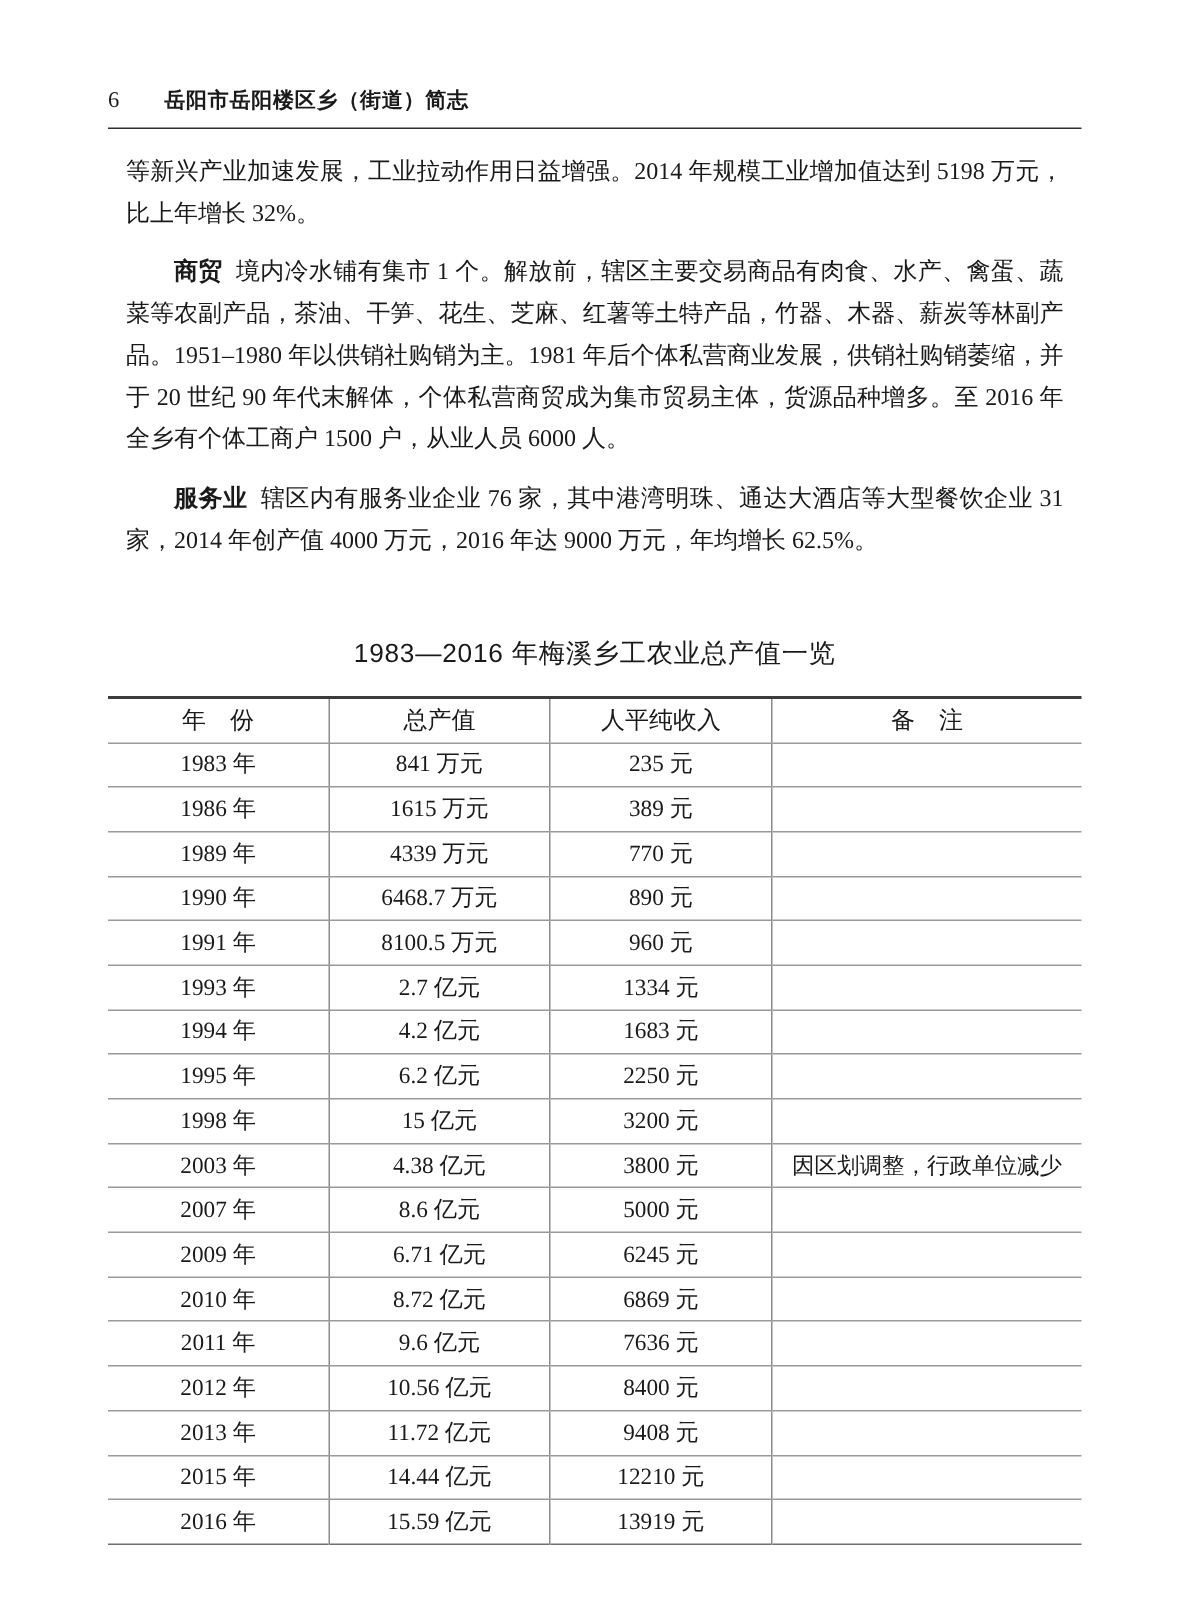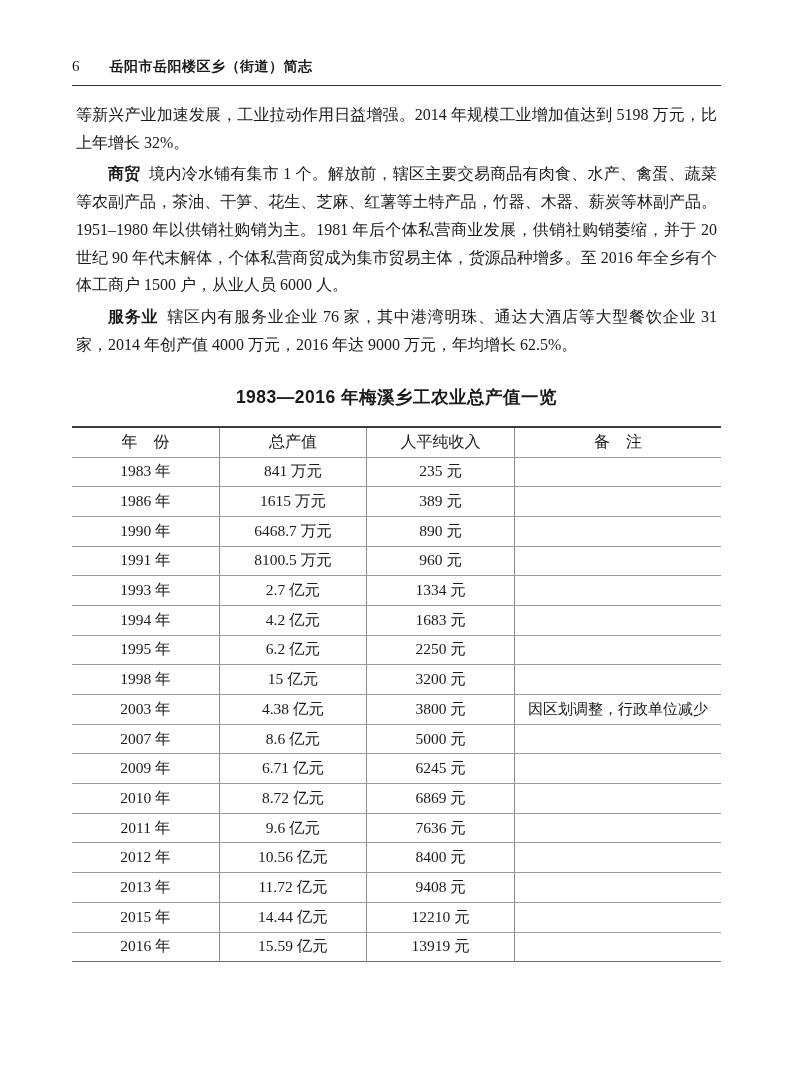--- a/index.html
+++ b/index.html
@@ -35,34 +35,34 @@
     letter-spacing: 0.5px;
   }
   
   .body-text {
     margin-top: 15px;
     font-size: 16px;
     line-height: 27.7px;
     text-align: justify;
     text-justify: inter-ideograph;
   }
-  .body-text p { margin: 4px; }
+  .body-text p { margin: 12px; }
   .body-text p.indent { text-indent: 2em; }
   .para-label {
     font-family: "Liberation Sans", "DejaVu Sans", sans-serif;
     font-weight: bold;
     margin-right: 0.55em;
   }
   .para-label:empty { margin-right: 0; }
   
   .table-title {
-    margin-top: 26px;
+    margin-top: 48px;
     text-align: center;
     font-family: "Liberation Sans", "DejaVu Sans", sans-serif;
-    font-weight: bold;
+    font-weight: normal;
     font-size: 17.5px;
     line-height: 26px;
     letter-spacing: 0.5px;
   }
   
   table.data-table {
     margin-top: 16px;
     width: 100%;
     border-collapse: collapse;
     border-top: 2px solid #3c3c3c;
@@ -137,20 +137,26 @@
           <td>235 元</td>
           <td class="note-cell"></td>
         </tr>
         <tr>
           <td>1986 年</td>
           <td>1615 万元</td>
           <td>389 元</td>
           <td class="note-cell"></td>
         </tr>
         <tr>
+          <td>1989 年</td>
+          <td>4339 万元</td>
+          <td>770 元</td>
+          <td class="note-cell"></td>
+        </tr>
+        <tr>
           <td>1990 年</td>
           <td>6468.7 万元</td>
           <td>890 元</td>
           <td class="note-cell"></td>
         </tr>
         <tr>
           <td>1991 年</td>
           <td>8100.5 万元</td>
           <td>960 元</td>
           <td class="note-cell"></td>

